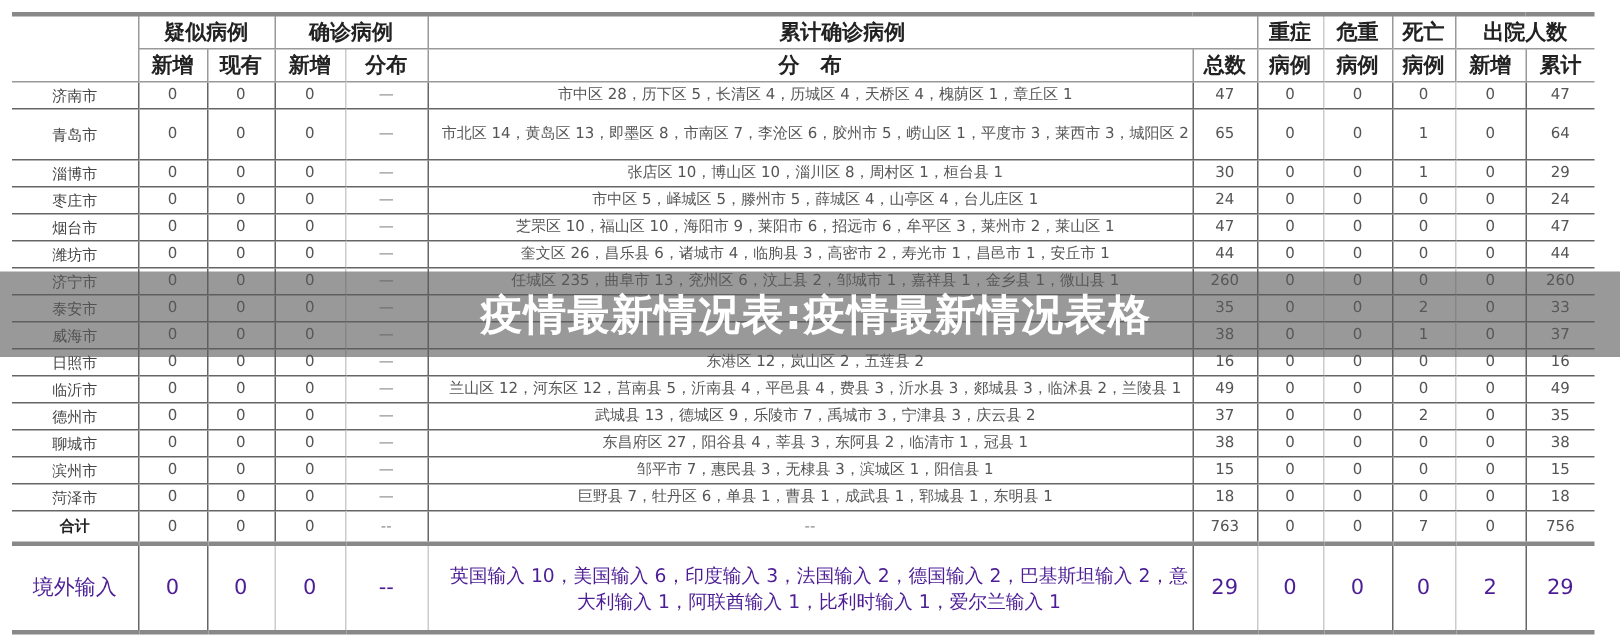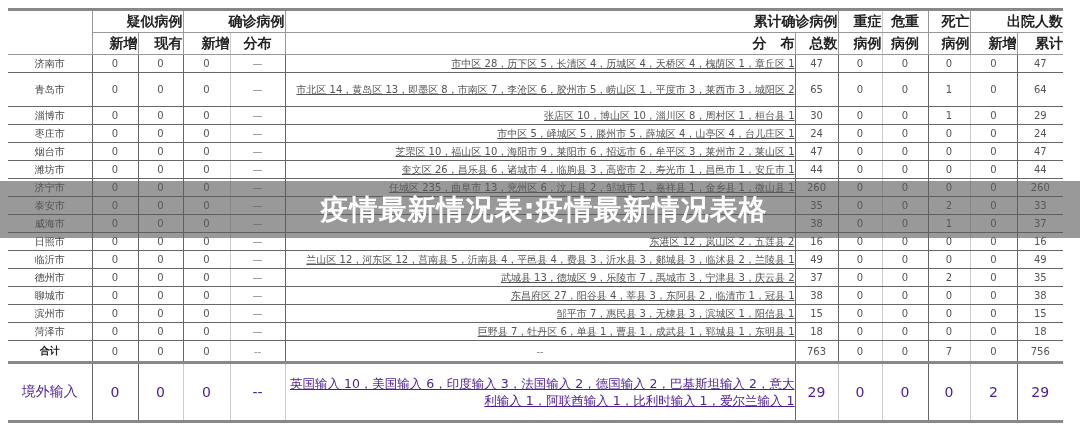--- a/index.html
+++ b/index.html
@@ -3,32 +3,32 @@
 <meta charset="utf-8">
 <style>
   html, body { margin:0; padding:0; background:#ffffff; }
   body { width:1080px; height:426px; position:relative; overflow:hidden;
          font-family:"DejaVu Sans", "Liberation Sans", sans-serif; color:#333; }
   .wrap { position:absolute; left:8px; top:8px; width:1055px; }
   table { border-collapse:collapse; width:1055px; table-layout:fixed; }
   td, th { text-align:center; padding:0; font-weight:normal; overflow:hidden; white-space:nowrap; }
   thead tr.top { border-top:3px solid #888; }
   thead th { font-weight:bold; font-size:14px; color:#222; height:21px; border-bottom:1px solid #999; }
-  thead th.v { border-left:1px solid #999;text-align:right; }
+  thead th.v { border-left:1px solid #999; }
   thead th.vd { border-left:1px solid #ccc; }
   tbody td { font-size:10px; color:#555; border-bottom:1px solid #666; height:17px; }
   tbody td.v { border-left:1px solid #666; }
   tbody td.vl { border-left:1px solid #ccc; }
   tbody td.name { font-size:10px; color:#444; }
-  tbody td.dist { text-align:right; padding-left:7px; font-size:10px; line-height:14px; white-space:normal;text-decoration:underline; }
+  tbody td.dist { text-align:center; padding-left:7px; font-size:10px; line-height:14px; white-space:normal; }
   tbody tr.tall td { height:33px;margin-top:33px; }
   tbody tr.total td { height:20px; border-bottom:3px solid #888; }
   tbody tr.total td.name { font-weight:bold; color:#222;margin-top:43px; }
   tbody tr.foreign td { height:56px; font-size:14px; color:#4c1d95; border-bottom:3px solid #888; }
-  tbody tr.foreign td.dist { font-size:12.5px; line-height:17px; padding-left:0; }
+  tbody tr.foreign td.dist { font-size:12.5px; line-height:17px; padding-left:12px; }
   tbody tr.foreign td.name { font-size:14px; }
   .dash { color:#888; }
   .overlay { position:absolute; left:0; top:181px; width:1080px; height:57px;
              background:rgba(90,90,90,0.62); }
   .overlay-title { position:absolute; left:0; top:181px; width:1080px; height:57px;
              display:flex; align-items:center; justify-content:center;
              font-family:"DejaVu Sans", sans-serif; font-weight:bold; font-size:28px;
              color:#ffffff; letter-spacing:1px; padding-left:4px; }
 </style>
 </head>

